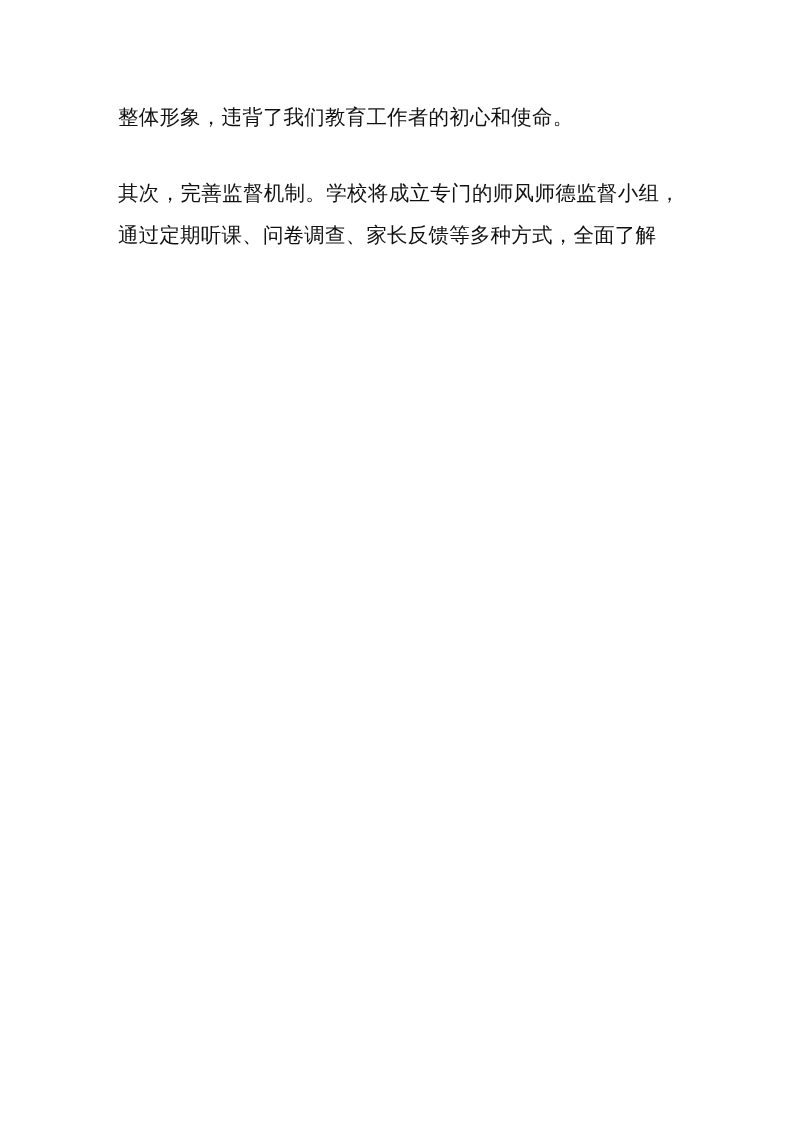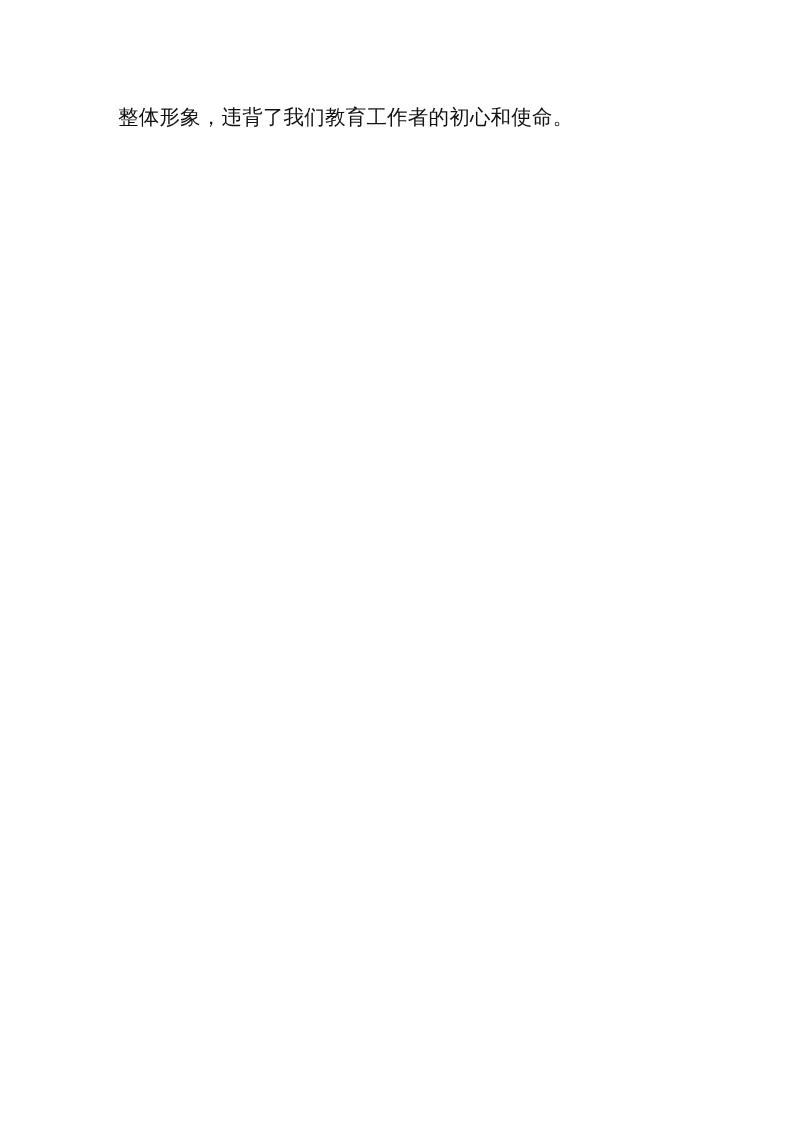--- a/index.html
+++ b/index.html
@@ -44,14 +44,15 @@
   .gap-large {
     margin-bottom: 34px;
   }
 </style>
 </head>
 <body>
 
 <div class="page">
   <div class="doc-body">
     <p class="para gap-large">整体形象，违背了我们教育工作者的初心和使命。</p>
+    <p class="para">其次，完善监督机制。学校将成立专门的师风师德监督小组，通过定期听课、问卷调查、家长反馈等多种方式，全面了解</p>
   </div>
 </div>
 
 </body></html>

